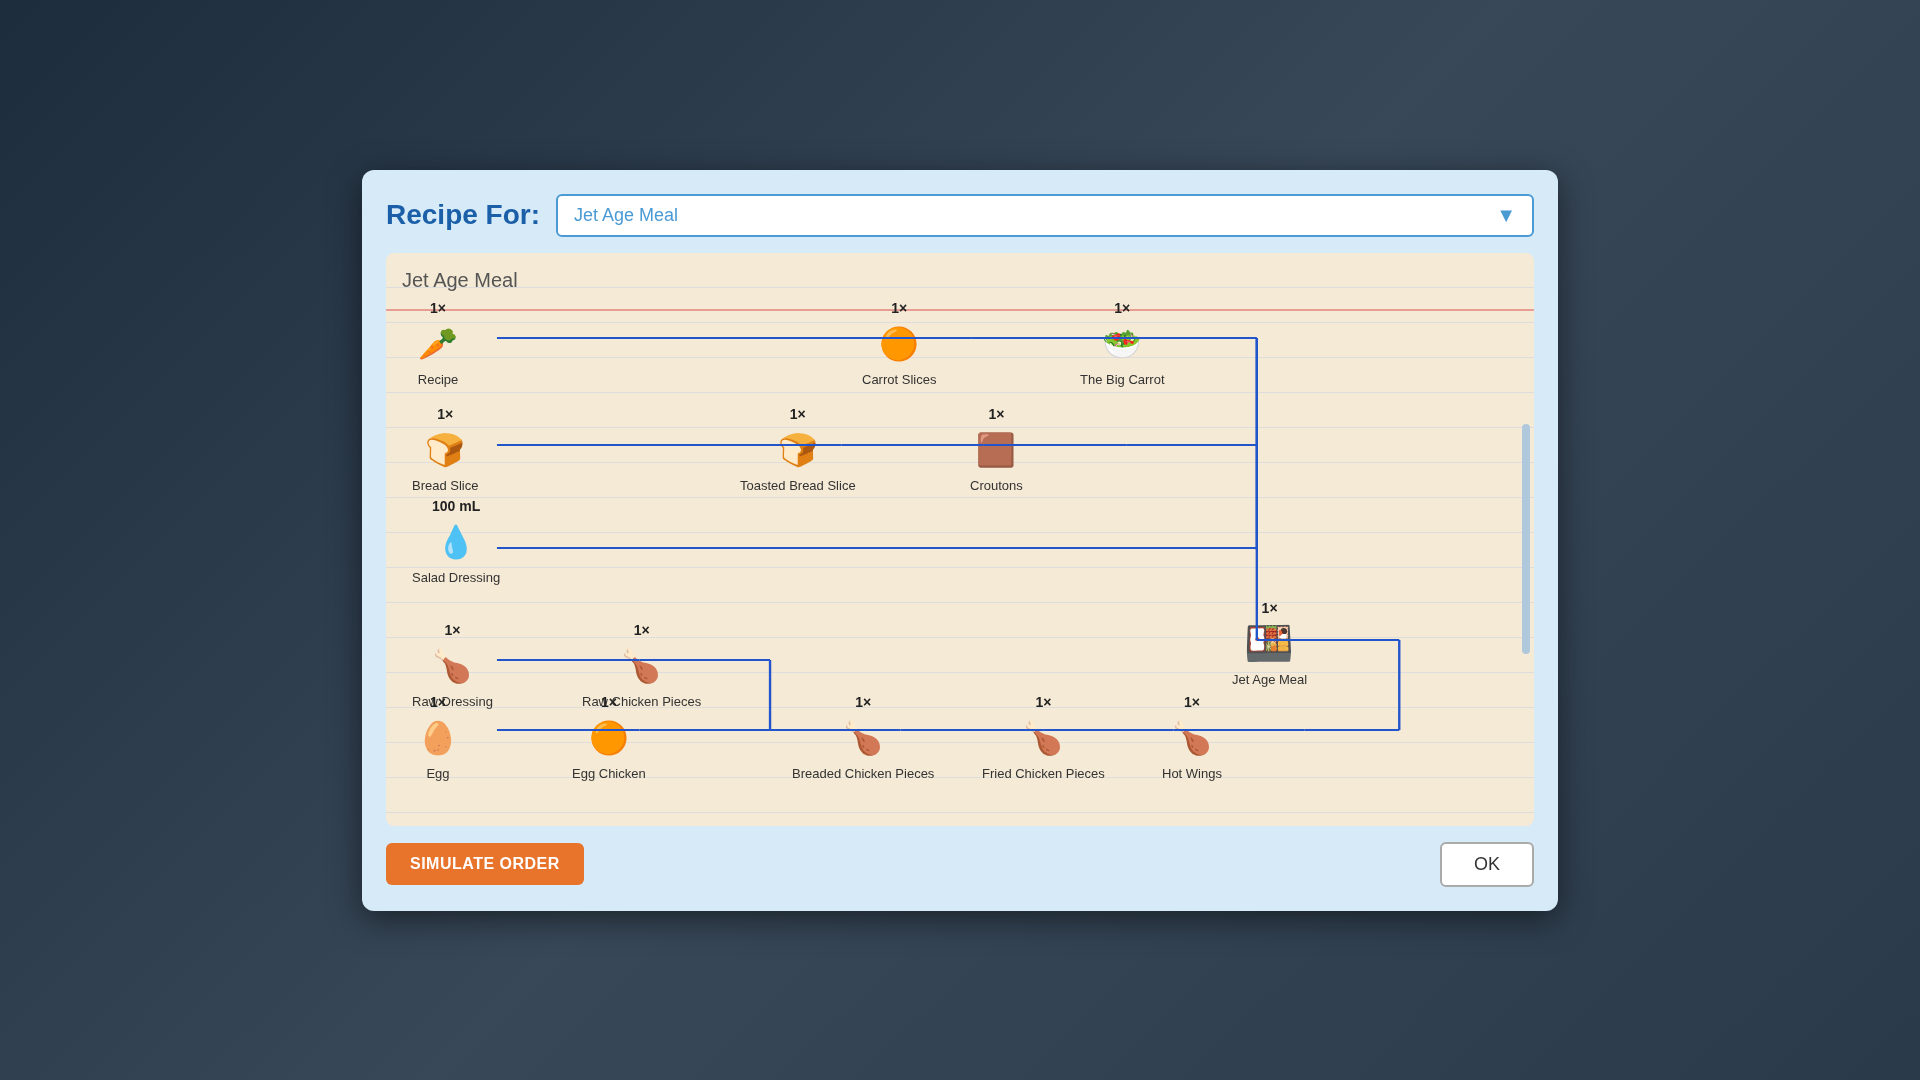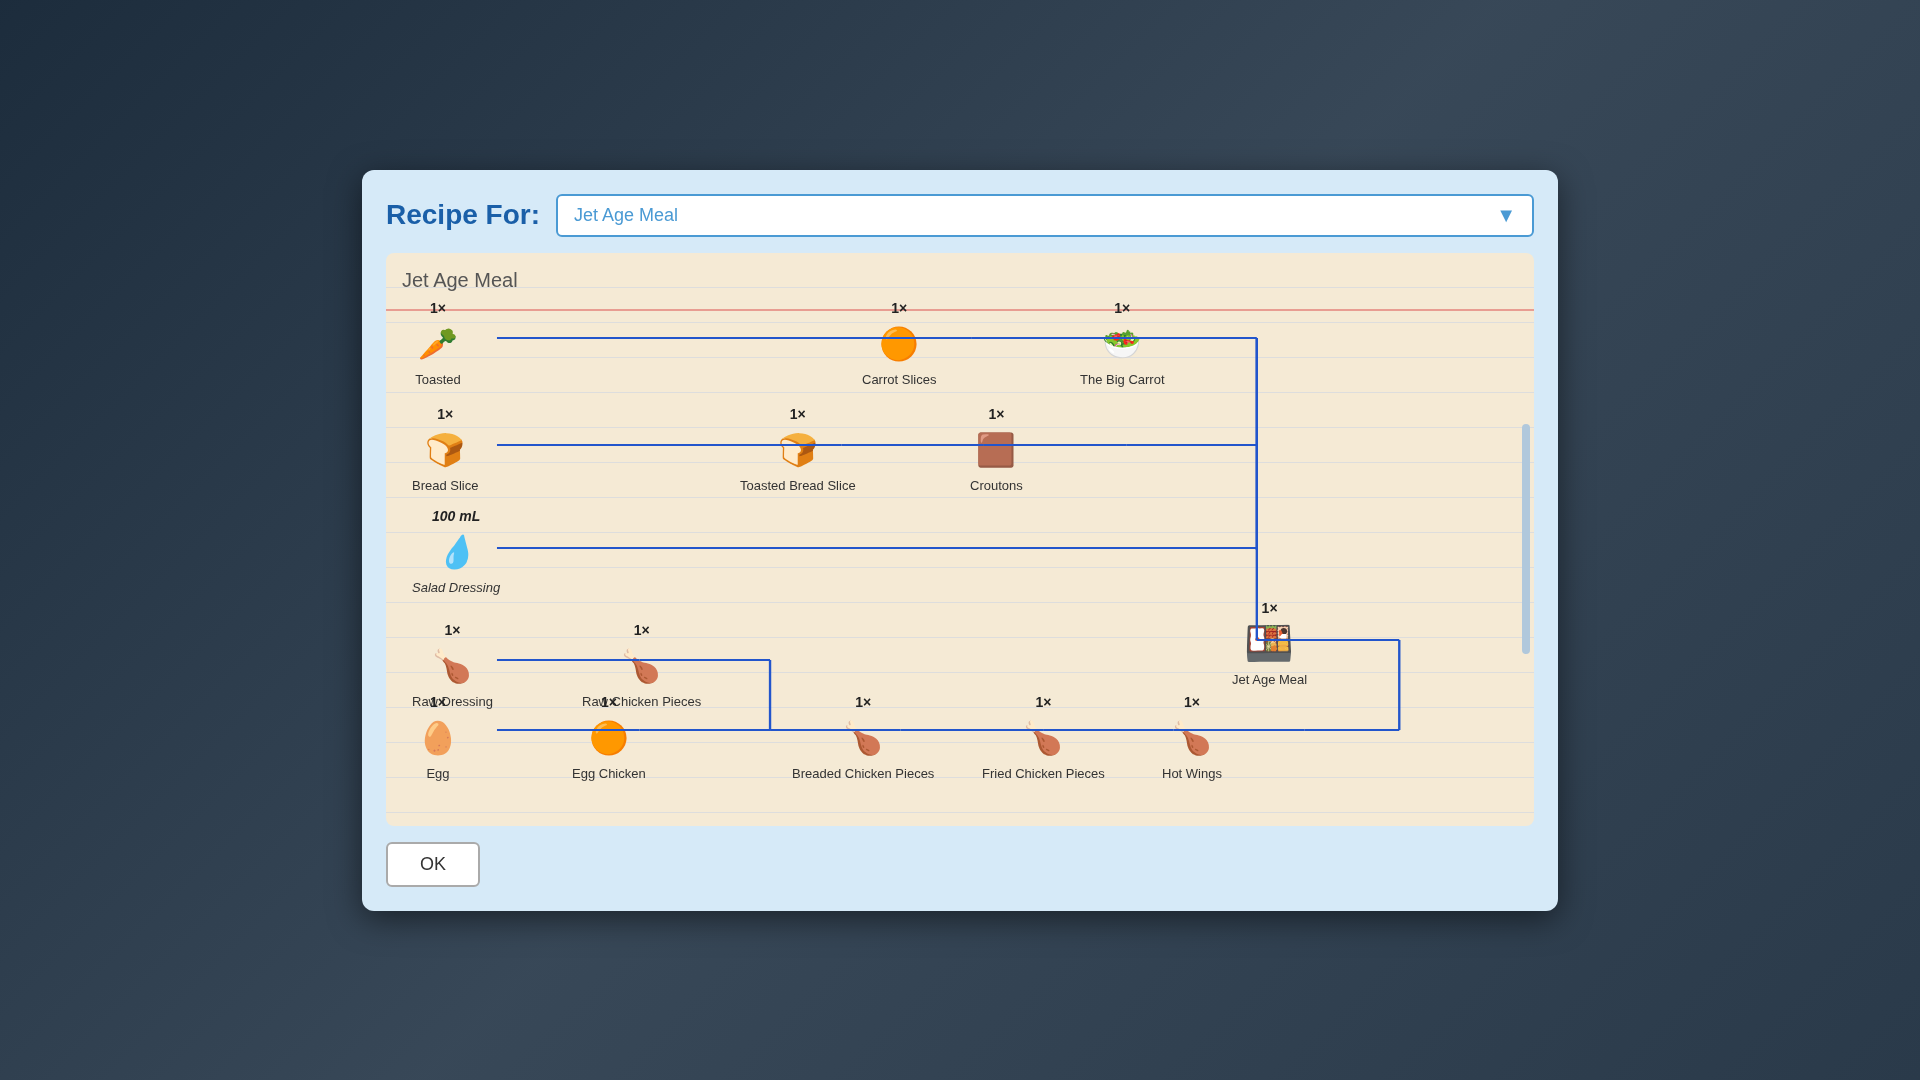--- a/index.html
+++ b/index.html
@@ -257,21 +257,21 @@
           <line x1="650" y1="430" x2="760" y2="430" stroke="#2255cc" stroke-width="2"></line>
 
           <line x1="760" y1="430" x2="840" y2="430" stroke="#2255cc" stroke-width="2"></line>
 
           <line x1="840" y1="340" x2="840" y2="430" stroke="#2255cc" stroke-width="2"></line>
         </svg>
 
         <div class="node" style="left:10px; top:0px;">
           <span class="node-qty">1×</span>
           <div class="node-icon">🥕</div>
-          <span class="node-label">Toasted</span>
+          <span class="node-label">Recipe</span>
         </div>
 
         <div class="node" style="left:460px; top:0px;">
           <span class="node-qty">1×</span>
           <div class="node-icon">🟠</div>
           <span class="node-label">Carrot Slices</span>
         </div>
 
         <div class="node" style="left:678px; top:0px;">
           <span class="node-qty">1×</span>
@@ -290,21 +290,21 @@
           <div class="node-icon">🍞</div>
           <span class="node-label">Toasted Bread Slice</span>
         </div>
 
         <div class="node" style="left:568px; top:106px;">
           <span class="node-qty">1×</span>
           <div class="node-icon">🟫</div>
           <span class="node-label">Croutons</span>
         </div>
 
-        <div class="node" style="left:10px; top:208px;font-style:italic;">
+        <div class="node" style="left:10px; top:198px;">
           <span class="node-qty">100 mL</span>
           <div class="node-icon">💧</div>
           <span class="node-label">Salad Dressing</span>
         </div>
 
         <div class="node" style="left:830px; top:300px;">
           <span class="node-qty">1×</span>
           <div class="node-icon" style="font-size:40px;">🍱</div>
           <span class="node-label">Jet Age Meal</span>
         </div>
@@ -350,17 +350,18 @@
           <div class="node-icon">🍗</div>
           <span class="node-label">Hot Wings</span>
         </div>
 
       </div>
 
       <div class="scrollbar"></div>
     </div>
 
     <div class="modal-footer">
+      <button class="simulate-btn">SIMULATE ORDER</button>
       <button class="ok-btn">OK</button>
     </div>
 
   </div>
 </div>
 
 </body></html>

